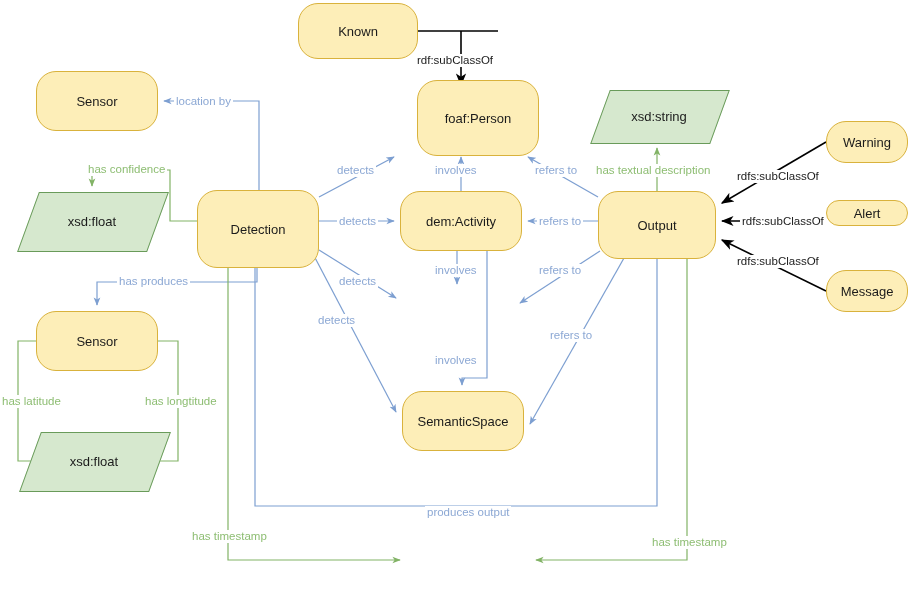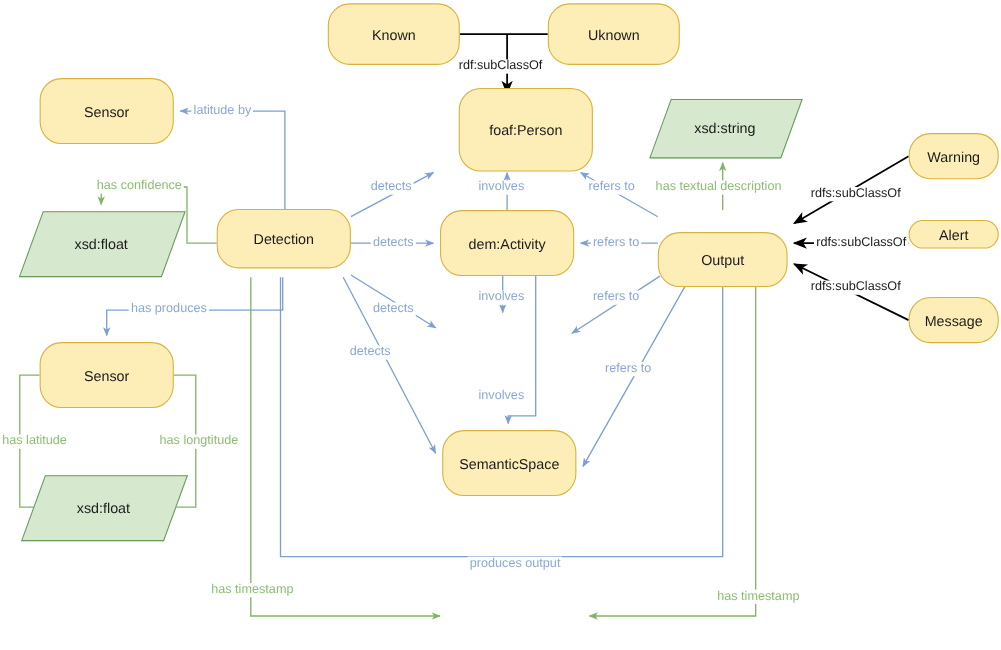--- a/index.html
+++ b/index.html
@@ -109,23 +109,20 @@
 
       <path stroke="#82b366" d="M228,252 L228,560 L400,560" marker-end="url(#arrG)"></path>
       <path stroke="#82b366" d="M687,251 L687,560 L536,560" marker-end="url(#arrG)"></path>
     </g>
   </svg>
 
   <div class="node rect" style="left:298px;top:3px;width:120px;height:56px;">
     <span>Known</span>
   </div>
 
-  <div class="node rect" style="left:498px;top:3px;width:120px;height:56px;">
-    <span>Uknown</span>
-  </div>
 
   <div class="node rect" style="left:36px;top:71px;width:122px;height:60px;">
     <span>Sensor</span>
   </div>
 
   <div class="node rect" style="left:400px;top:80px;width:122px;height:76px;margin-left:17px;">
     <span>foaf:Person</span>
   </div>
 
   <div class="node para" style="left:600px;top:90px;width:118px;height:52px;">
@@ -135,29 +132,29 @@
 
   <div class="node rect" style="left:826px;top:121px;width:82px;height:42px;">
     <span>Warning</span>
   </div>
 
   <div class="node para" style="left:28px;top:192px;width:128px;height:58px;">
     <span class="para-shape"></span>
     <span class="para-label">xsd:float</span>
   </div>
 
-  <div class="node rect" style="left:197px;top:190px;width:122px;height:54px;">
+  <div class="node rect" style="left:197px;top:190px;width:122px;height:78px;">
     <span>Detection</span>
   </div>
 
   <div class="node rect" style="left:400px;top:191px;width:122px;height:60px;">
     <span>dem:Activity</span>
   </div>
 
-  <div class="node rect" style="left:598px;top:191px;width:118px;height:50px;margin-top:20px;">
+  <div class="node rect" style="left:598px;top:191px;width:118px;height:68px;">
     <span>Output</span>
   </div>
 
   <div class="node rect" style="left:826px;top:200px;width:82px;height:26px;">
     <span>Alert</span>
   </div>
 
   <div class="node rect" style="left:826px;top:270px;width:82px;height:42px;">
     <span>Message</span>
   </div>
@@ -172,21 +169,21 @@
   </div>
 
   <div class="node para" style="left:30px;top:432px;width:128px;height:58px;">
     <span class="para-shape"></span>
     <span class="para-label">xsd:float</span>
   </div>
 
 
   <div class="edge-label lbl-black" style="left:415px;top:54px;">rdf:subClassOf</div>
 
-  <div class="edge-label lbl-blue" style="left:174px;top:95px;">latitude by</div>
+  <div class="edge-label lbl-blue" style="left:174px;top:95px;">location by</div>
 
   <div class="edge-label lbl-green" style="left:86px;top:163px;">has confidence</div>
 
   <div class="edge-label lbl-blue" style="left:117px;top:275px;">has produces</div>
 
   <div class="edge-label lbl-blue" style="left:335px;top:164px;">detects</div>
 
   <div class="edge-label lbl-blue" style="left:337px;top:215px;">detects</div>
 
   <div class="edge-label lbl-blue" style="left:337px;top:275px;">detects</div>

